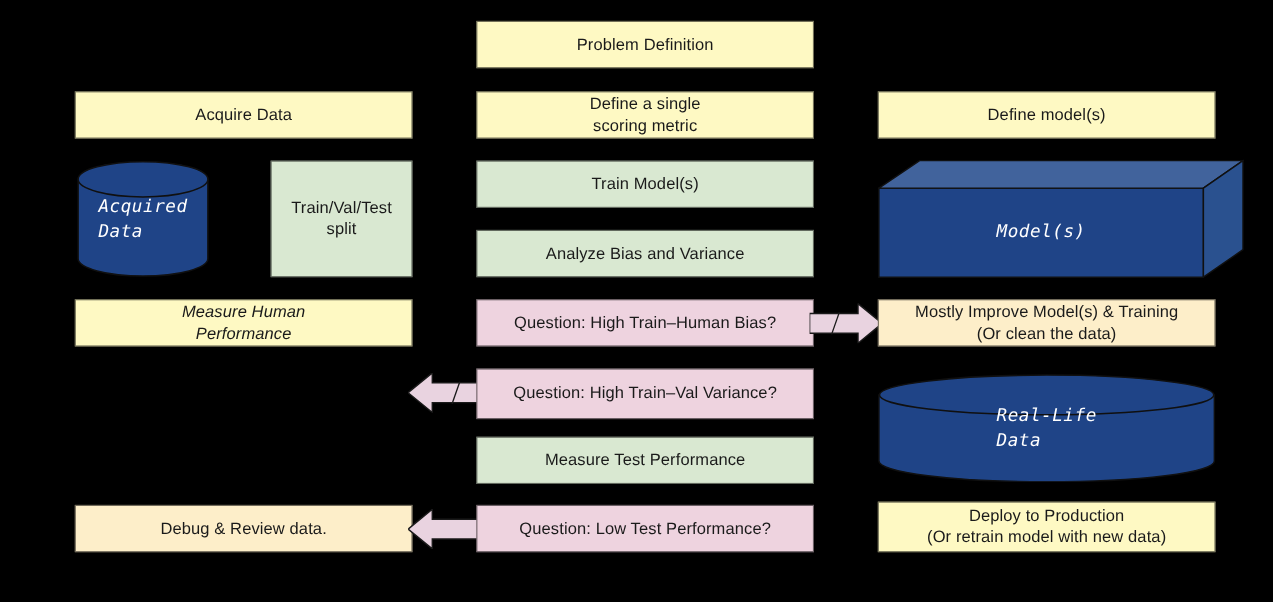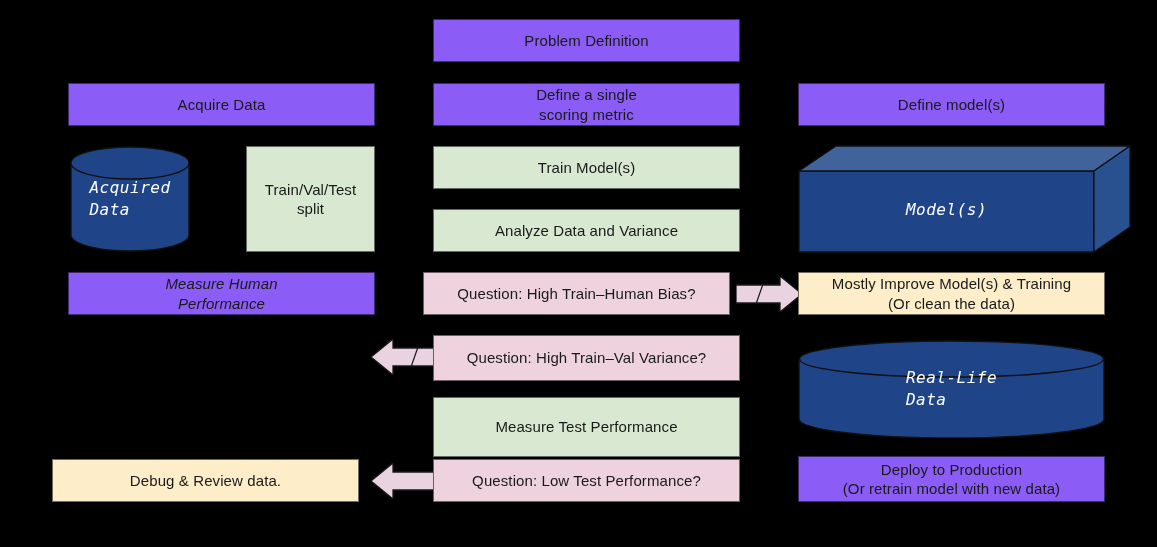--- a/index.html
+++ b/index.html
@@ -29,21 +29,21 @@
     justify-content: center;
     text-align: center;
     color: #1a1a1a;
     font-size: 15px;
     line-height: 1.28;
     letter-spacing: 0.1px;
     border: 1px solid rgba(0,0,0,0.55);
     white-space: pre-line;
     padding: 2px 6px;
   }
-  .blue   { background: #8b5cf6; }
+  .blue   { background: #fef9c3; }
   .green  { background: #d9e8d1; }
   .pink   { background: #eed3df; }
   .yellow { background: #fdeec9; }
 
   
   .cylinder {
     position: absolute;
     display: flex;
     align-items: center;
     justify-content: center;
@@ -128,26 +128,26 @@
 
   <div class="cube" style="left:798px; top:145px; width:333px; height:108px;">
     <svg class="cube-svg" viewBox="0 0 333 108" preserveAspectRatio="none">
       <polygon points="1,107 1,26 296,26 296,107" fill="#1f4487" stroke="#101010" stroke-width="1.3"></polygon>
       <polygon points="1,26 38,1 332,1 296,26" fill="#41639c" stroke="#101010" stroke-width="1.3"></polygon>
       <polygon points="296,26 332,1 332,82 296,107" fill="#2a518f" stroke="#101010" stroke-width="1.3"></polygon>
     </svg>
     <div class="cube-label">Model(s)</div>
   </div>
 
-  <div class="box green" style="left:433px; top:209px; width:307px; height:43px;">Analyze Data and Variance</div>
+  <div class="box green" style="left:433px; top:209px; width:307px; height:43px;">Analyze Bias and Variance</div>
 
   <div class="box blue" style="left:68px; top:272px; width:307px; height:43px;font-style:italic;">Measure Human
 Performance</div>
 
-  <div class="box pink" style="left:423px; top:272px; width:307px; height:43px;">Question: High Train–Human Bias?</div>
+  <div class="box pink" style="left:433px; top:272px; width:307px; height:43px;">Question: High Train–Human Bias?</div>
 
   <div class="arrow" style="left:736px; top:276px; width:66px; height:36px;">
     <svg viewBox="0 0 66 36" preserveAspectRatio="none">
       <polygon points="0,9 44,9 44,0 66,18 44,36 44,27 0,27" fill="#e9d3e0" stroke="#1a1a1a" stroke-width="1.3"></polygon>
       <line x1="20" y1="28" x2="27" y2="8" stroke="#1a1a1a" stroke-width="1.2"></line>
     </svg>
   </div>
 
   <div class="box yellow" style="left:798px; top:272px; width:307px; height:43px;">Mostly Improve Model(s) &amp; Training
 (Or clean the data)</div>
@@ -164,23 +164,23 @@
 
   <div class="cylinder" style="left:798px; top:340px; width:307px; height:98px;">
     <svg class="cyl-svg" viewBox="0 0 307 98" preserveAspectRatio="none">
       <path d="M1,19 L1,79 A152,19 0 0 0 306,79 L306,19 Z" fill="#1f4487" stroke="#101010" stroke-width="1.4"></path>
       <ellipse cx="153.5" cy="19" rx="152" ry="18" fill="#1f4487" stroke="#101010" stroke-width="1.4"></ellipse>
     </svg>
     <div class="cyl-label">Real-Life
 Data</div>
   </div>
 
-  <div class="box green" style="left:433px; top:397px; width:307px; height:60px;">Measure Test Performance</div>
+  <div class="box green" style="left:433px; top:397px; width:307px; height:43px;">Measure Test Performance</div>
 
-  <div class="box yellow" style="left:52px; top:459px; width:307px; height:43px;">Debug &amp; Review data.</div>
+  <div class="box yellow" style="left:68px; top:459px; width:307px; height:43px;">Debug &amp; Review data.</div>
 
   <div class="arrow" style="left:371px; top:463px; width:66px; height:36px;">
     <svg viewBox="0 0 66 36" preserveAspectRatio="none">
       <polygon points="66,9 22,9 22,0 0,18 22,36 22,27 66,27" fill="#e9d3e0" stroke="#1a1a1a" stroke-width="1.3"></polygon>
     </svg>
   </div>
 
   <div class="box blue" style="left:798px; top:456px; width:307px; height:46px;">Deploy to Production
 (Or retrain model with new data)</div>
 

